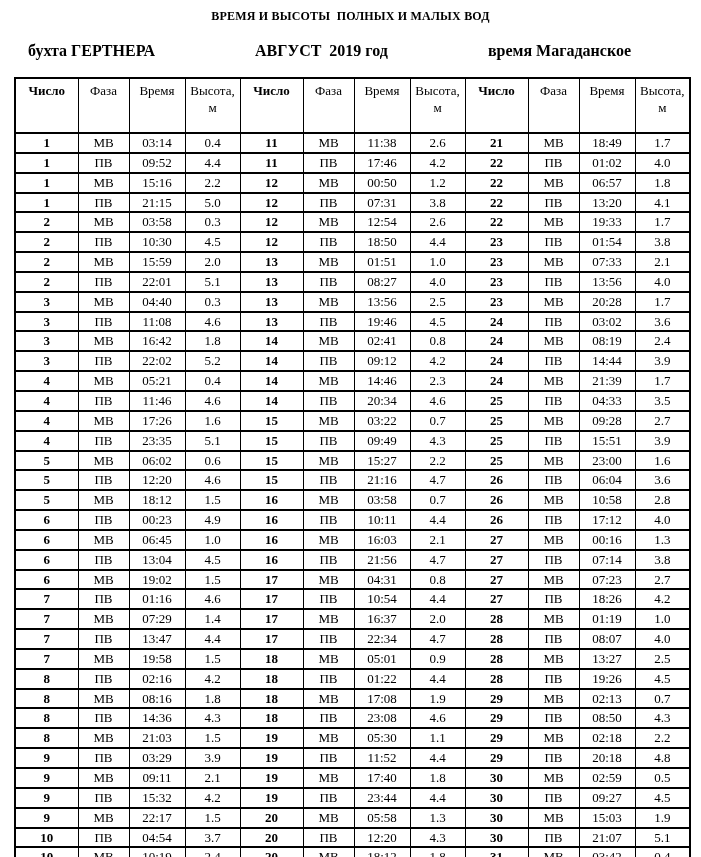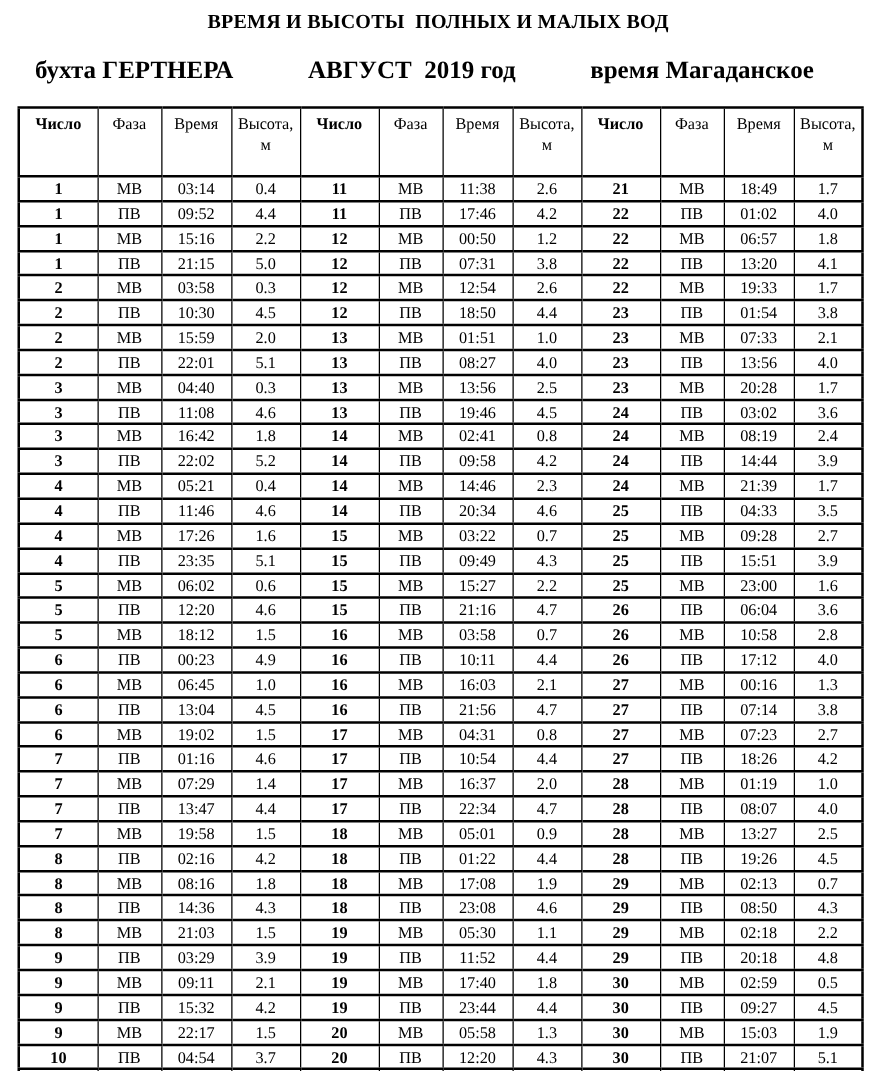--- a/index.html
+++ b/index.html
@@ -8,33 +8,33 @@
     width: 701px;
     height: 857px;
     font-family: "Liberation Serif", "DejaVu Serif", serif;
     color: #000;
     position: relative;
     overflow: hidden;
   }
   .page-title {
     margin-top: 9px;
     text-align: center;
-    font-size: 16px;
+    font-size: 12px;
     font-weight: bold;
     white-space: pre;
     letter-spacing: 0.2px;
   }
   .info-row {
     margin-top: 18px;
     padding-left: 28px;
-    padding-right: 50px;
+    padding-right: 70px;
     display: flex;
     justify-content: space-between;
     align-items: baseline;
-    font-size: 20px;
+    font-size: 16px;
     font-weight: bold;
     white-space: pre;
   }
   table.tide {
     margin: 17px 13px 0 14px;
     width: 674px;
     border-collapse: collapse;
     table-layout: fixed;
     border: 2px solid #000;
   }
@@ -272,21 +272,21 @@
         <td class="time">08:19</td>
         <td class="height">2.4</td>
       </tr>
       <tr>
         <td class="day">3</td>
         <td class="phase">ПВ</td>
         <td class="time">22:02</td>
         <td class="height">5.2</td>
         <td class="day">14</td>
         <td class="phase">ПВ</td>
-        <td class="time">09:58</td>
+        <td class="time">09:12</td>
         <td class="height">4.2</td>
         <td class="day">24</td>
         <td class="phase">ПВ</td>
         <td class="time">14:44</td>
         <td class="height">3.9</td>
       </tr>
       <tr>
         <td class="day">4</td>
         <td class="phase">МВ</td>
         <td class="time">05:21</td>

